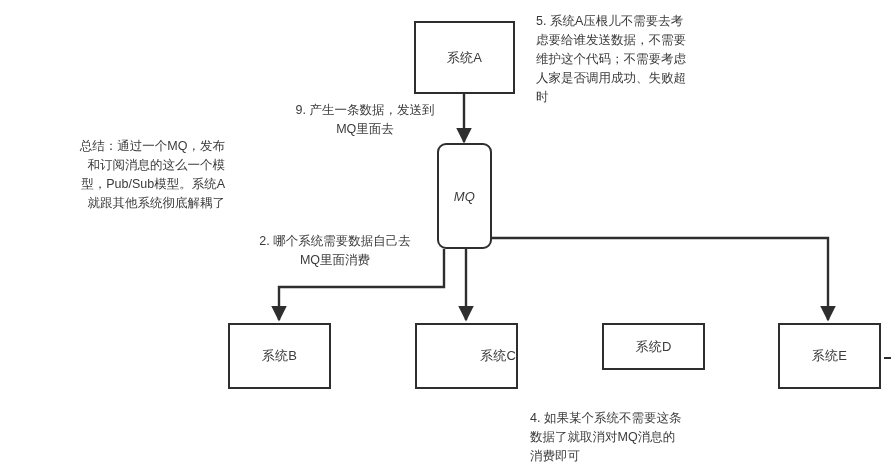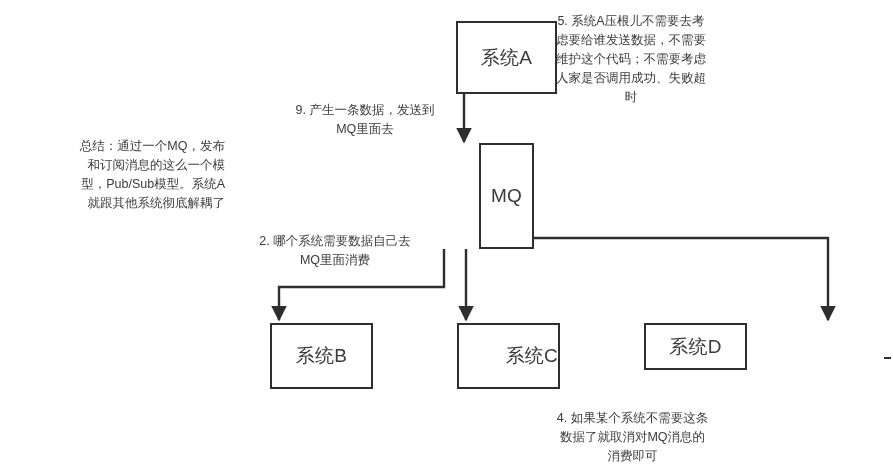--- a/index.html
+++ b/index.html
@@ -23,34 +23,34 @@
     height: 469px;
   }
   .node {
     position: absolute;
     box-sizing: border-box;
     border: 2px solid #2e2e2e;
     background: #ffffff;
     display: flex;
     align-items: center;
     justify-content: center;
-    font-size: 19px;
+    font-size: 13px;
     color: #3a3a3a;
     letter-spacing: 0.2px;
-    margin-left: 42px;
   }
   .node.rounded {
-    border-radius: 0;
+    border-radius: 9px;
+    font-style: italic;
   }
   .note {
     position: absolute;
     font-size: 12.5px;
     line-height: 19px;
     color: #3a3a3a;
-    text-align: center;
+    text-align: left;
     white-space: pre-line;
   }
   .note.left-note {
     text-align: center;
   }
   .edge-label {
     position: absolute;
     font-size: 12.5px;
     line-height: 19px;
     color: #3a3a3a;
@@ -100,20 +100,23 @@
   </div>
 
   <div class="node" style="left:415px; top:323px; width:103px; height:66px;justify-content:flex-end;">
     <span>系统C</span>
   </div>
 
   <div class="node" style="left:602px; top:323px; width:103px; height:47px;">
     <span>系统D</span>
   </div>
 
+  <div class="node" style="left:778px; top:323px; width:103px; height:66px;">
+    <span>系统E</span>
+  </div>
 
   <div class="edge-label" style="left:280px; top:101px; width:170px;">9. 产生一条数据，发送到
 MQ里面去</div>
 
   <div class="edge-label" style="left:240px; top:232px; width:190px;">2. 哪个系统需要数据自己去
 MQ里面消费</div>
 
   <div class="note" style="left:536px; top:12px; width:190px;">5. 系统A压根儿不需要去考
 虑要给谁发送数据，不需要
 维护这个代码；不需要考虑

